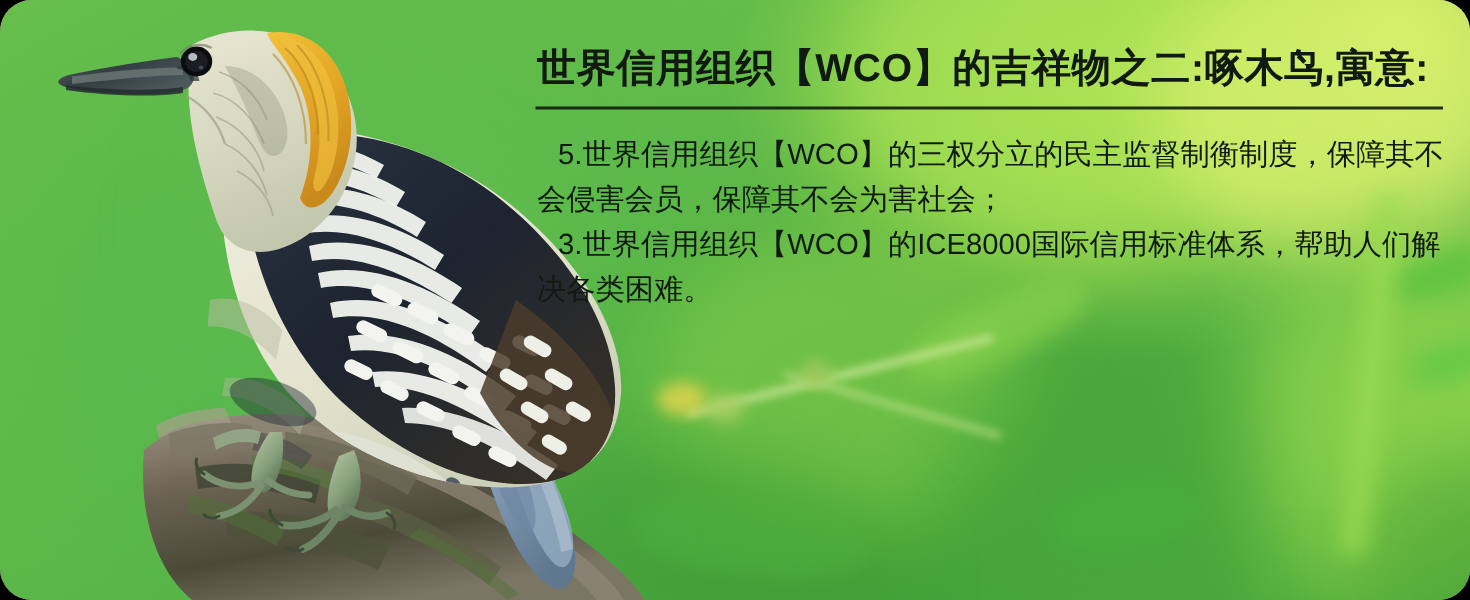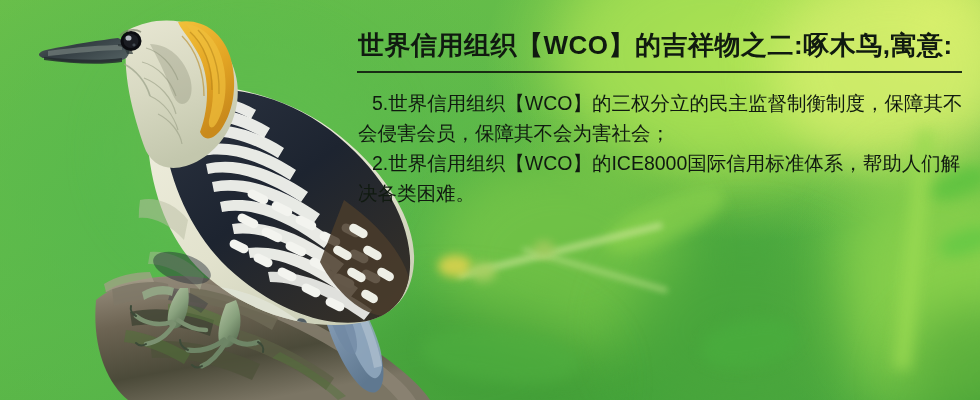--- a/index.html
+++ b/index.html
@@ -9,20 +9,21 @@
     background: #000;
   }
   #banner {
     position: relative;
     width: 980px;
     height: 400px;
     overflow: hidden;
     font-family: "Liberation Sans", "DejaVu Sans", sans-serif;
     background: #d946ef;
     user-select: none;
+    border-radius: 21px;
   }
 
   
   .bg-base {
     position: absolute;
     inset: 0;
     background:
       radial-gradient(ellipse 420px 300px at 76% 14%, #b9e84f 0%, rgba(185,232,79,0) 62%),
       radial-gradient(ellipse 300px 260px at 95% 6%, #e2f06a 0%, rgba(226,240,106,0) 66%),
       radial-gradient(ellipse 360px 320px at 62% 78%, #3f9e36 0%, rgba(63,158,54,0) 70%),
@@ -398,17 +399,17 @@
         <path d="M142,292 C152,286 164,284 174,288 l-2,8 C163,293 152,295 144,300 Z" fill="#93a887" opacity=".9"></path>
       </g>
     </svg>
   </div>
 
   <div class="text-panel">
     <div class="headline">世界信用组织【WCO】的吉祥物之二:啄木鸟,寓意:</div>
     <div class="headline-rule"></div>
     <ul class="body-list">
       <li>5.世界信用组织【WCO】的三权分立的民主监督制衡制度，保障其不会侵害会员，保障其不会为害社会；</li>
-      <li>2.世界信用组织【WCO】的ICE8000国际信用标准体系，帮助人们解决各类困难。</li>
+      <li>3.世界信用组织【WCO】的ICE8000国际信用标准体系，帮助人们解决各类困难。</li>
     </ul>
   </div>
 
 </div>
 
 </body></html>

